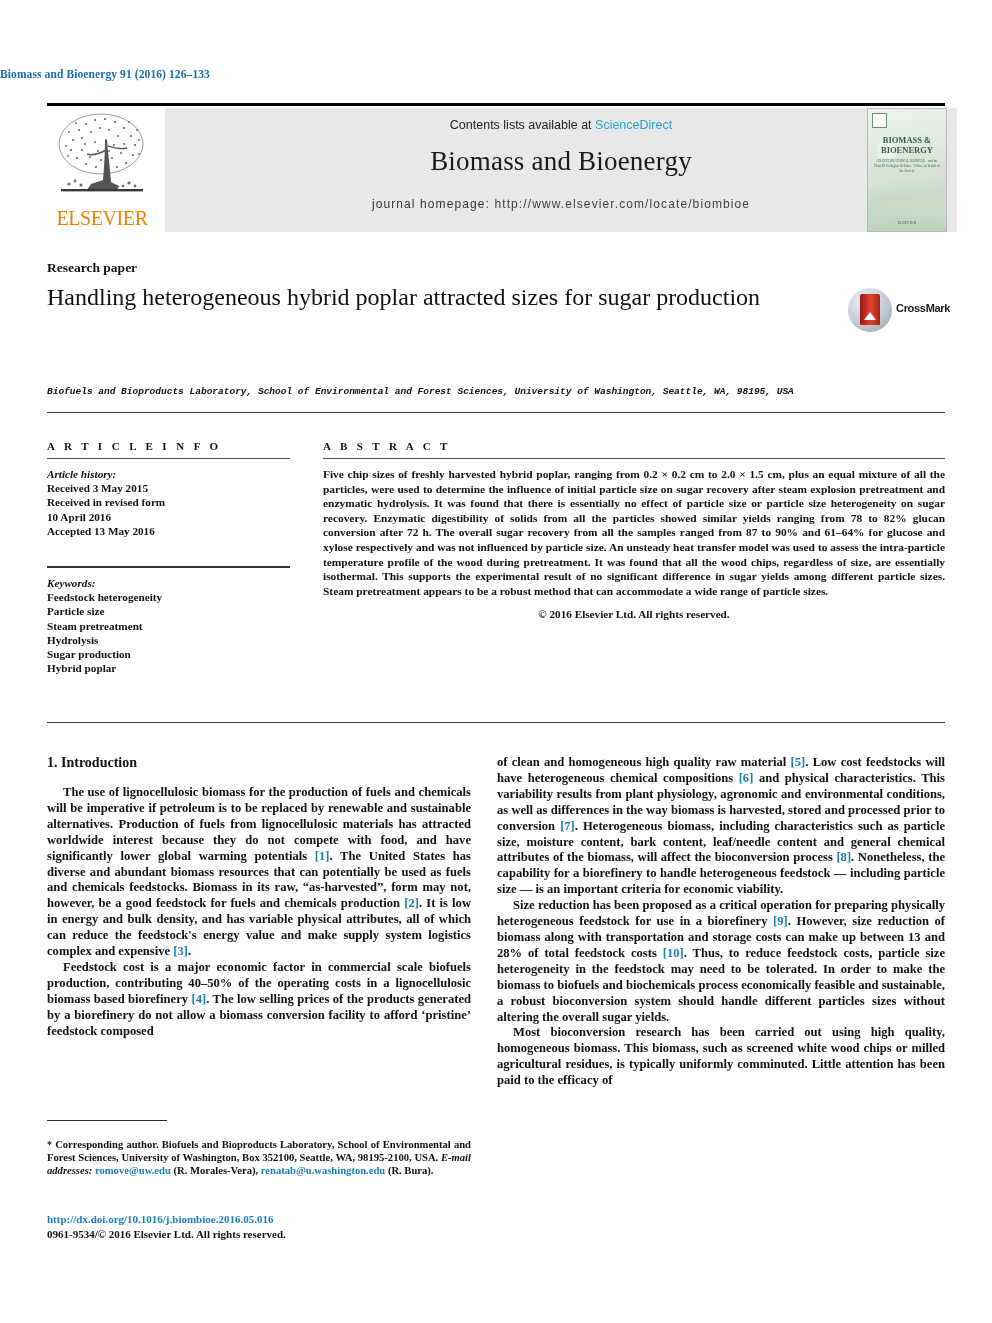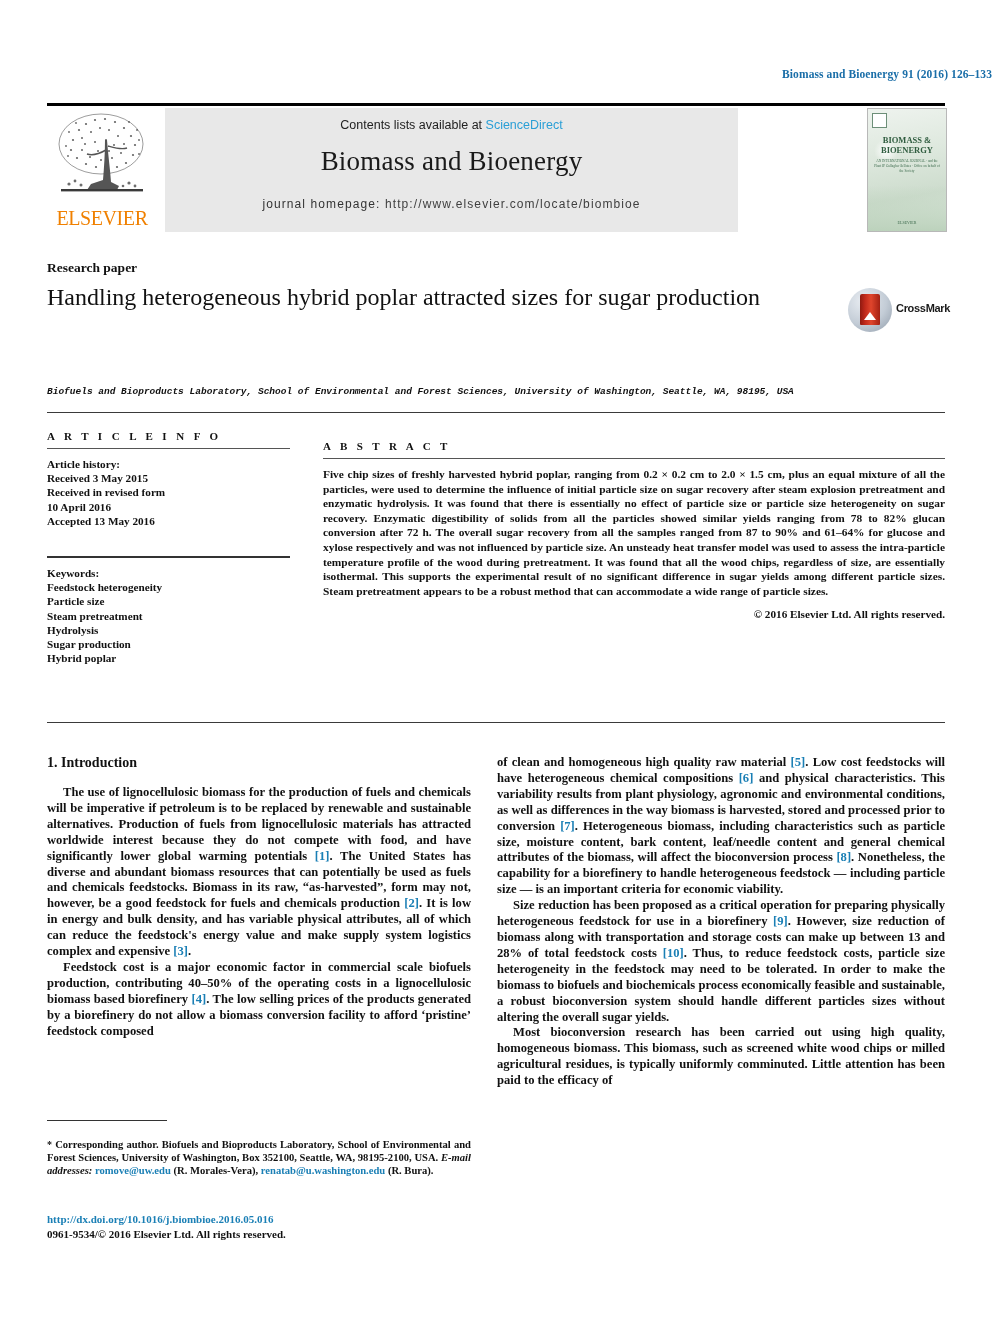--- a/index.html
+++ b/index.html
@@ -21,21 +21,21 @@
     width: 992px;
     height: 1323px;
     background: #ffffff;
   }
 
   
   .running-head {
     position: absolute;
     left: 0; top: 68px;
     width: 992px;
-    text-align: right;
+    text-align: left;
     font-family: "Liberation Serif", serif;
     font-weight: bold;
     font-size: 11.5px;
     color: #1a6ea8;
     letter-spacing: 0.1px;
   }
 
   
   .header-rule {
     position: absolute;
@@ -61,21 +61,21 @@
     text-align: center;
     font-family: "Liberation Serif", serif;
     font-size: 20px;
     letter-spacing: -0.4px;
     color: #f08000;
     font-weight: normal;
   }
   .contents-box {
     position: absolute;
     left: 118px; top: 0px;
-    width: 573px; height: 124px;
+    width: 792px; height: 124px;
     background: #e8e8e8;
     text-align: center;
   }
   .contents-line {
     margin-top: 10px;
     font-family: "Liberation Sans", sans-serif;
     font-size: 12.5px;
     color: #222;
   }
   .contents-line .sd {
@@ -225,21 +225,21 @@
 
   
   .hr-full {
     position: absolute;
     left: 47px;
     width: 898px; height: 1px;
     background: #3a3a3a;
   }
   .col-info {
     position: absolute;
-    left: 47px; top: 430px;
+    left: 47px; top: 440px;
     width: 243px;
   }
   .col-abs {
     position: absolute;
     left: 323px; top: 440px;
     width: 622px;
   }
   .sec-head {
     font-family: "Liberation Serif", serif;
     font-weight: bold;
@@ -254,37 +254,38 @@
     margin: 0 0 8px 0;
   }
   .info-block {
     font-family: "Liberation Serif", serif;
     font-size: 11.2px;
     line-height: 14.2px;
     font-weight: bold;
     color: #111;
   }
   .info-block .ilabel {
+    font-style: italic;
   }
   .kw-rule {
     height: 2px;
     background: #333;
     margin: 28px 0 8px 0;
   }
   .abs-text {
     font-family: "Liberation Serif", serif;
     font-size: 11.4px;
     line-height: 14.6px;
     font-weight: bold;
     color: #111;
     text-align: justify;
   }
   .copyright {
     margin-top: 10px;
-    text-align: right;
+    text-align: center;
     font-family: "Liberation Serif", serif;
     font-size: 11.2px;
     font-weight: bold;
     color: #111;
   }
 
   
   .body-col-left {
     position: absolute;
     left: 47px; top: 755px;

